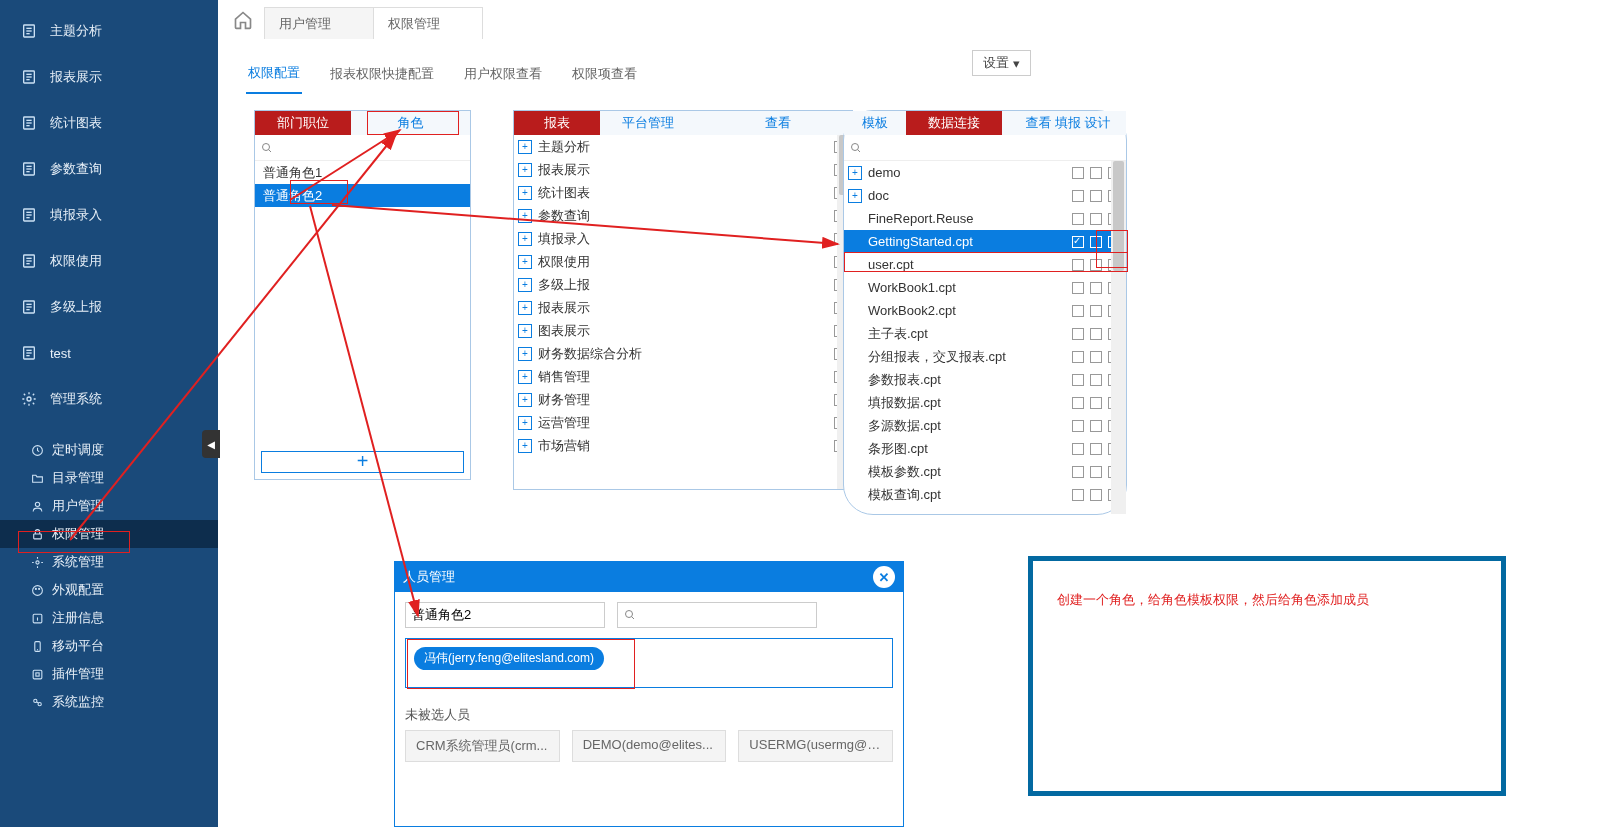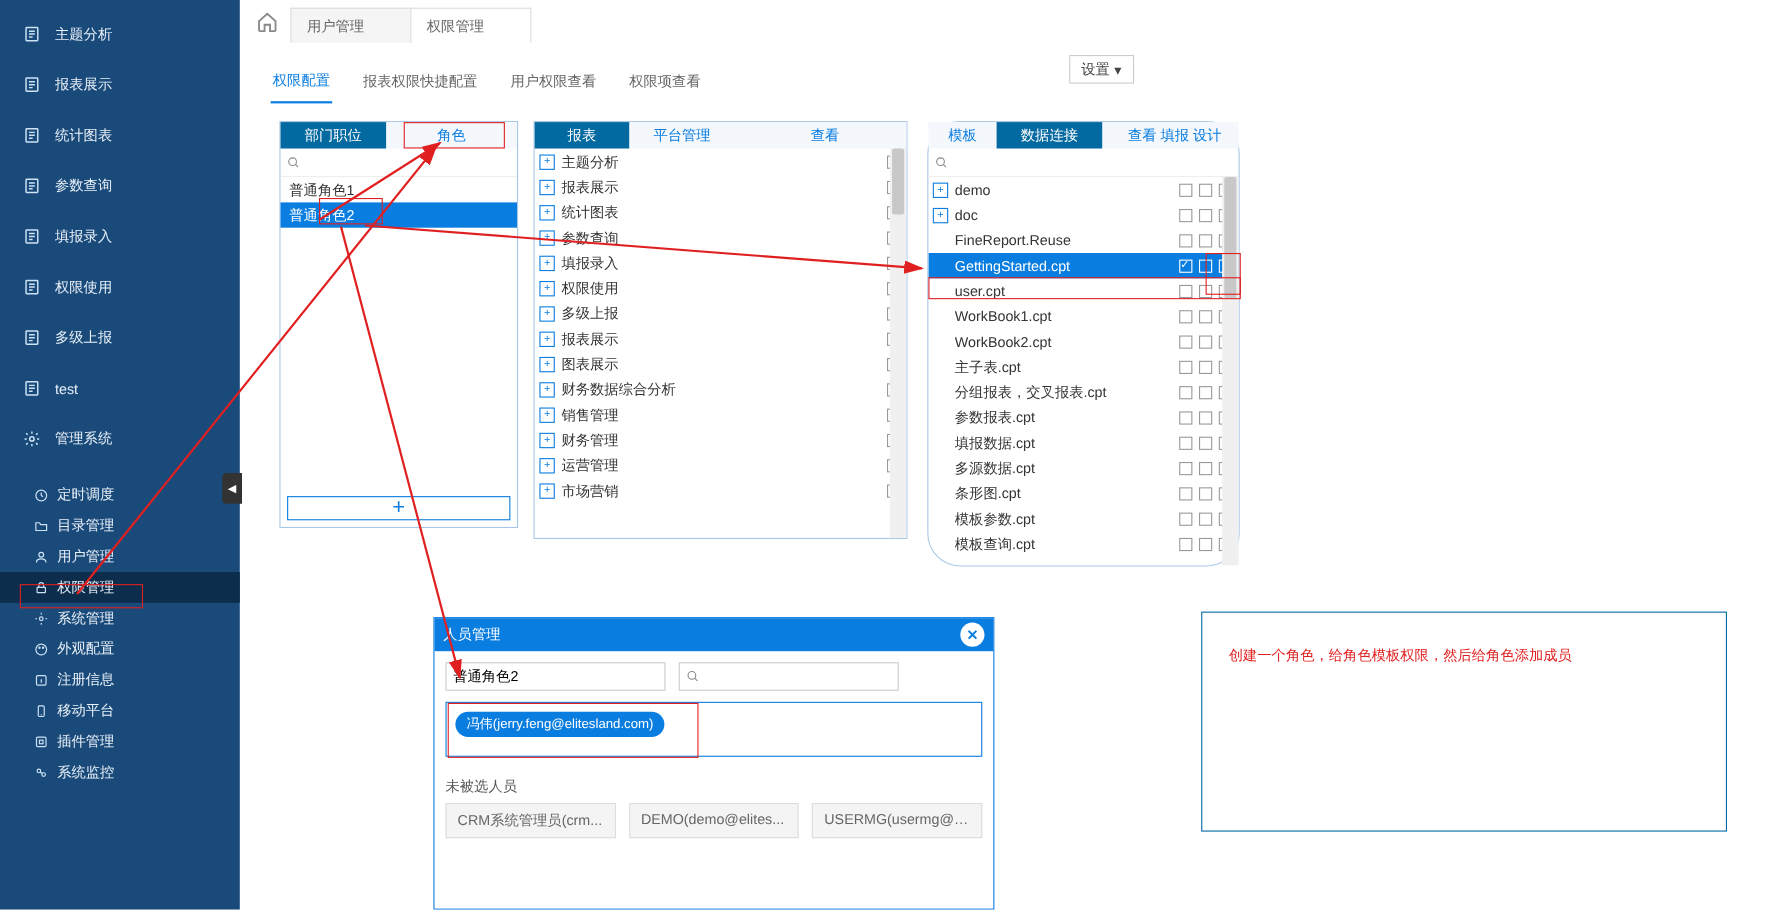--- a/index.html
+++ b/index.html
@@ -24,24 +24,24 @@
 
 .filters { position:absolute; left:246px; top:58px; display:flex; gap:26px; align-items:center; }
 .ftab { padding:6px 2px 10px; color:#666; cursor:pointer; }
 .ftab.active { color:#0a7de0; border-bottom:2px solid #0a7de0; }
 .settings-btn { position:absolute; left:972px; top:50px; border:1px solid #ccc; padding:3px 10px; background:#fff; color:#444; display:flex; align-items:center; gap:4px; }
 
 
 .panel { position:absolute; border:1px solid #aac8e6; background:#fff; }
 .panel-head { height:24px; background:#f4f8fc; display:flex; }
 .ph-tab { flex:0 0 auto; padding:0 22px; height:24px; line-height:24px; text-align:center; color:#0a7de0; cursor:pointer; }
-.ph-tab.active { background:#0369a1; color:#fff; }
+.ph-tab.active { background:#b91c1c; color:#fff; }
 .ph-tab.plain { flex:1; text-align:center; padding-right:14px; }
 .p1 { left:254px; top:110px; width:217px; height:370px; }
-.p2 { left:485px; top:110px; width:340px; height:380px; }
+.p2 { left:513px; top:110px; width:340px; height:380px; }
 .p3 { left:843px; top:110px; width:284px; height:405px;border-radius:30px; }
 .search-row { height:26px; border-bottom:1px solid #eee; display:flex; align-items:center; padding:0 6px; color:#888; }
 .tree { overflow:auto; }
 .p2 .tree { height:326px; }
 .p3 .tree { height:352px; }
 .tree-row { height:23px; display:flex; align-items:center; padding:0 6px 0 4px; position:relative; }
 .tree-row .exp { width:14px; height:14px; border:1px solid #0a7de0; color:#0a7de0; font-size:10px; line-height:12px; text-align:center; margin-right:6px; flex:0 0 14px; background:#fff; }
 .tree-row .exp.none { border:none; background:none; }
 .tree-row .lbl { flex:1; color:#333; white-space:nowrap; overflow:hidden; text-overflow:ellipsis; }
 .tree-row.selected { background:#0a7de0; }
@@ -68,21 +68,21 @@
 .dlg-body { padding:10px; }
 .dlg-row1 { display:flex; gap:12px; margin-bottom:10px; }
 .tx { border:1px solid #ccc; height:26px; padding:0 6px; }
 .dlg-sel { border:1px solid #0a7de0; padding:8px; min-height:50px; }
 .chip { display:inline-block; background:#0a7de0; color:#fff; border-radius:12px; padding:3px 10px; font-size:12px; }
 .dlg-sub { margin-top:18px; color:#555; }
 .dlg-opts { display:flex; gap:12px; margin-top:6px; }
 .opt { border:1px solid #ddd; background:#f4f4f4; padding:6px 10px; color:#666; width:164px; white-space:nowrap; overflow:hidden; text-overflow:ellipsis; }
 
 
-.annot { position:absolute; left:1092px; top:556px; width:478px; height:200px; border:1px solid #0369a1; padding:30px 24px; color:#e02020; }
+.annot { position:absolute; left:1028px; top:556px; width:478px; height:240px; border:5px solid #0369a1; padding:30px 24px; color:#e02020; }
 
 
 .hl { position:absolute; border:1px solid #e02020; pointer-events:none; }
 
 svg.arrow { position:absolute; pointer-events:none; overflow:visible; }
 </style>
 </head>
 <body>
 
 <div class="sidebar">

